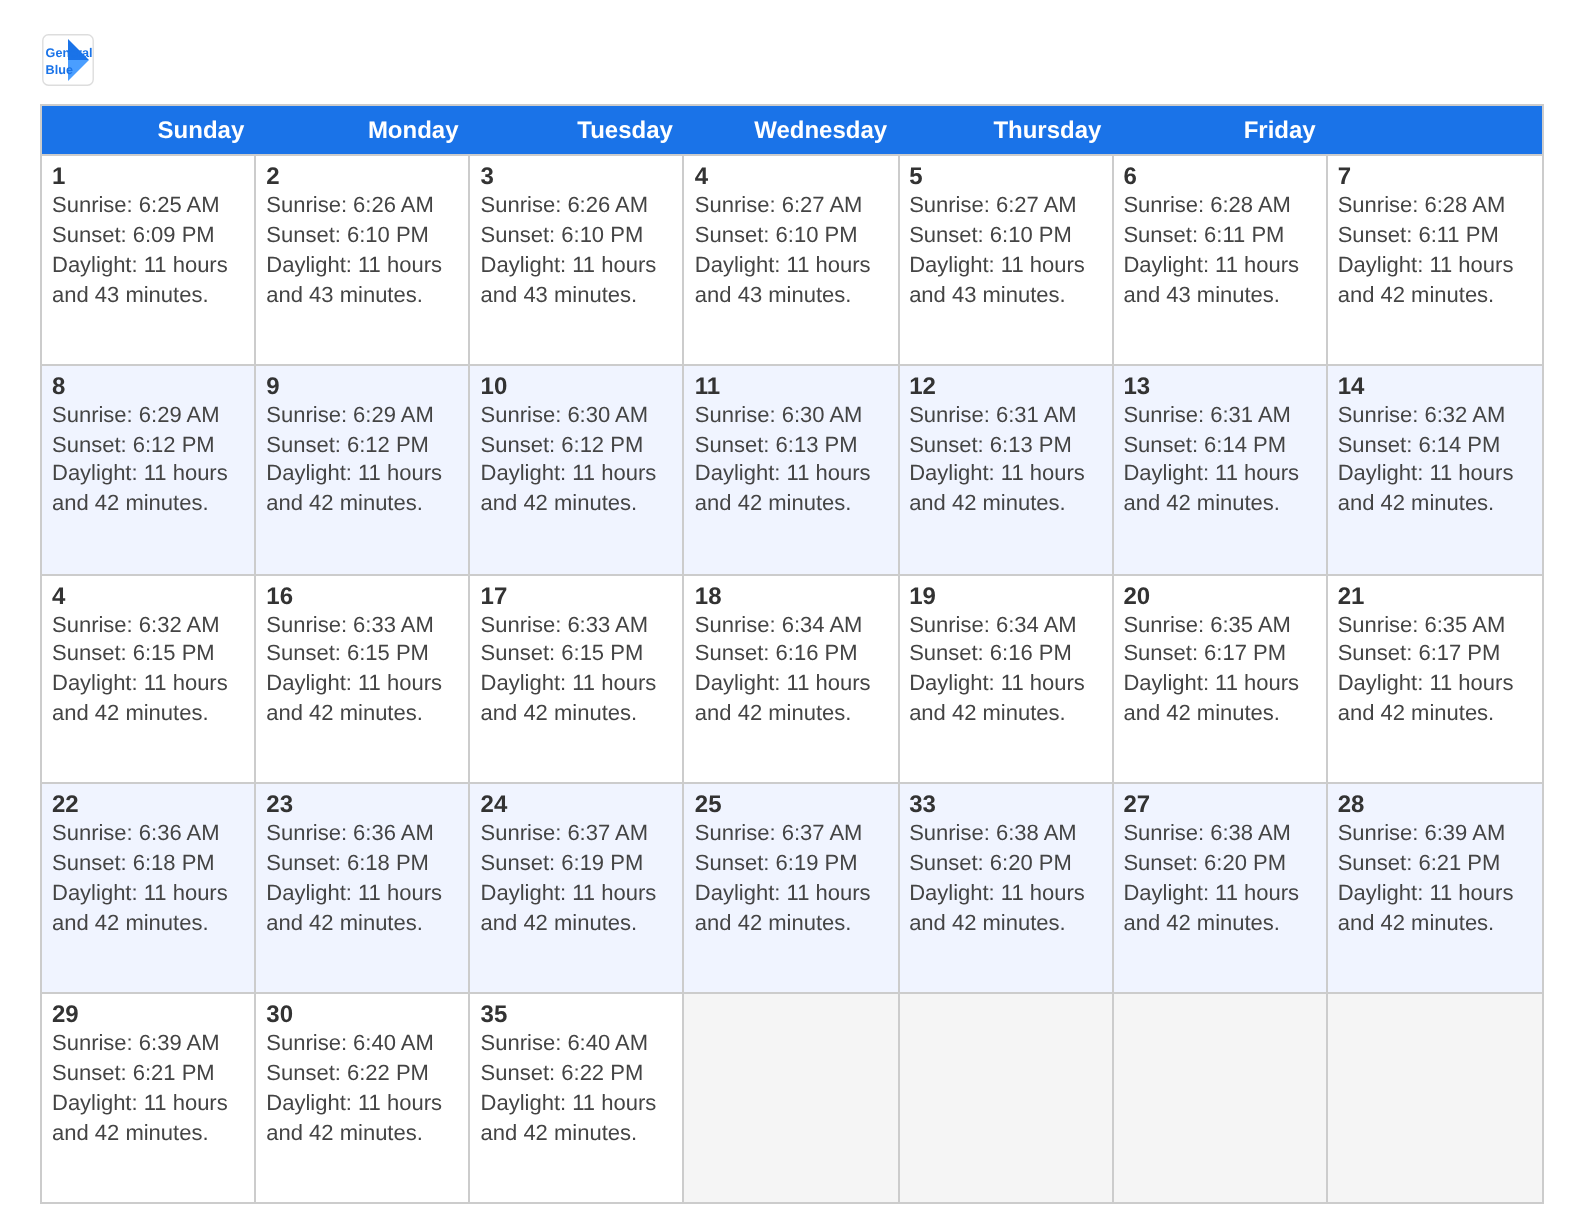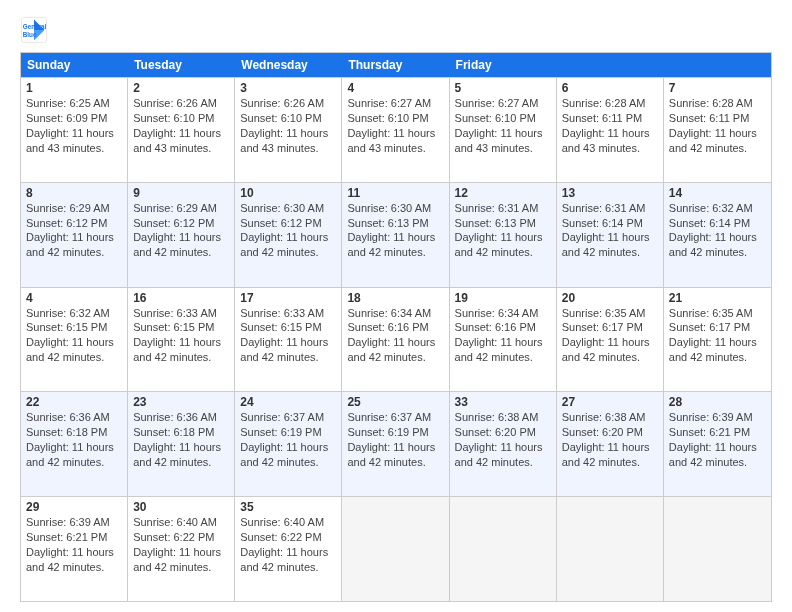--- a/index.html
+++ b/index.html
@@ -62,21 +62,21 @@
     .cal-header-row {
       display: grid;
       grid-template-columns: repeat(7, 1fr);
       background: #1a73e8;
     }
     .cal-header-cell {
       color: #fff;
       font-size: 12px;
       font-weight: bold;
       padding: 5px 6px;
-      text-align: left;
+      text-align: right;
     }
     .cal-body {
       flex: 1;
       display: flex;
       flex-direction: column;
     }
     .cal-row {
       display: grid;
       grid-template-columns: repeat(7, 1fr);
       flex: 1;
@@ -131,20 +131,21 @@
     </div>
     <div class="title-block">
       <div class="month-title"></div>
       <div class="subtitle"></div>
     </div>
   </div>
 
   <div class="calendar">
     <div class="cal-header-row">
     <div class="cal-header-cell">Sunday</div>
+        <div class="cal-header-cell">Monday</div>
         <div class="cal-header-cell">Tuesday</div>
         <div class="cal-header-cell">Wednesday</div>
         <div class="cal-header-cell">Thursday</div>
         <div class="cal-header-cell">Friday</div>
       </div>
     <div class="cal-body">
     <div class="cal-row">
           <div class="cal-cell">
             <span class="day-num">1</span>
             <div class="day-info" style="white-space: pre-line;">Sunrise: 6:25 AM

